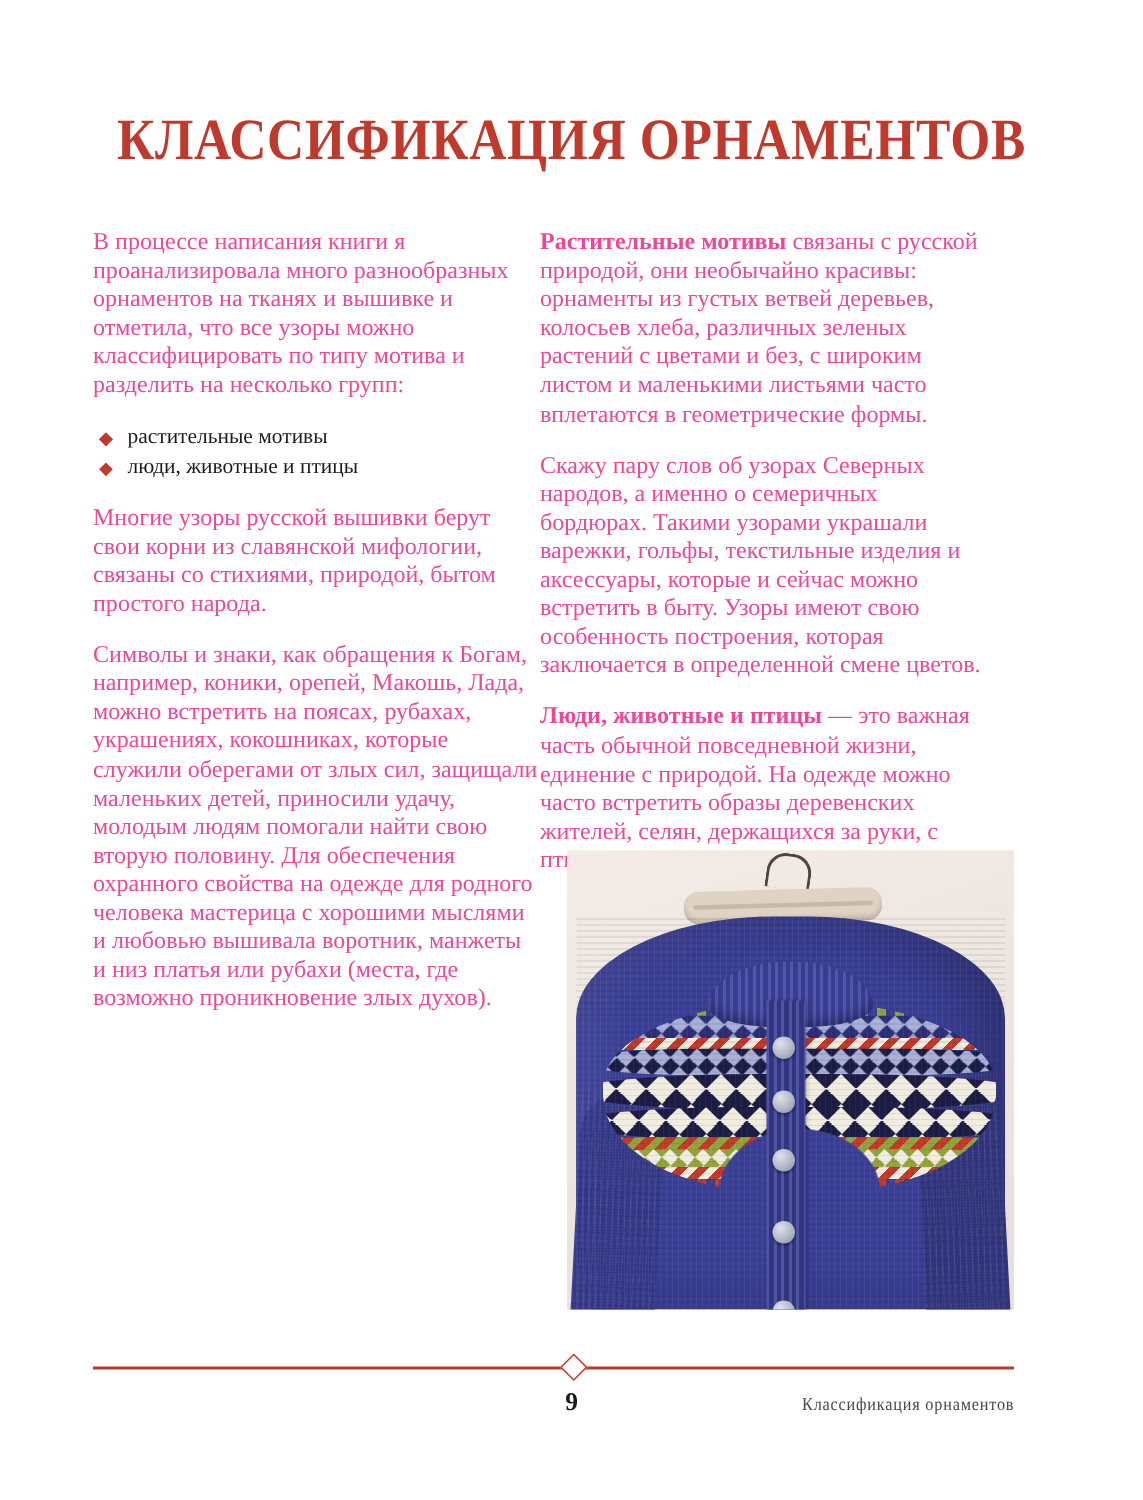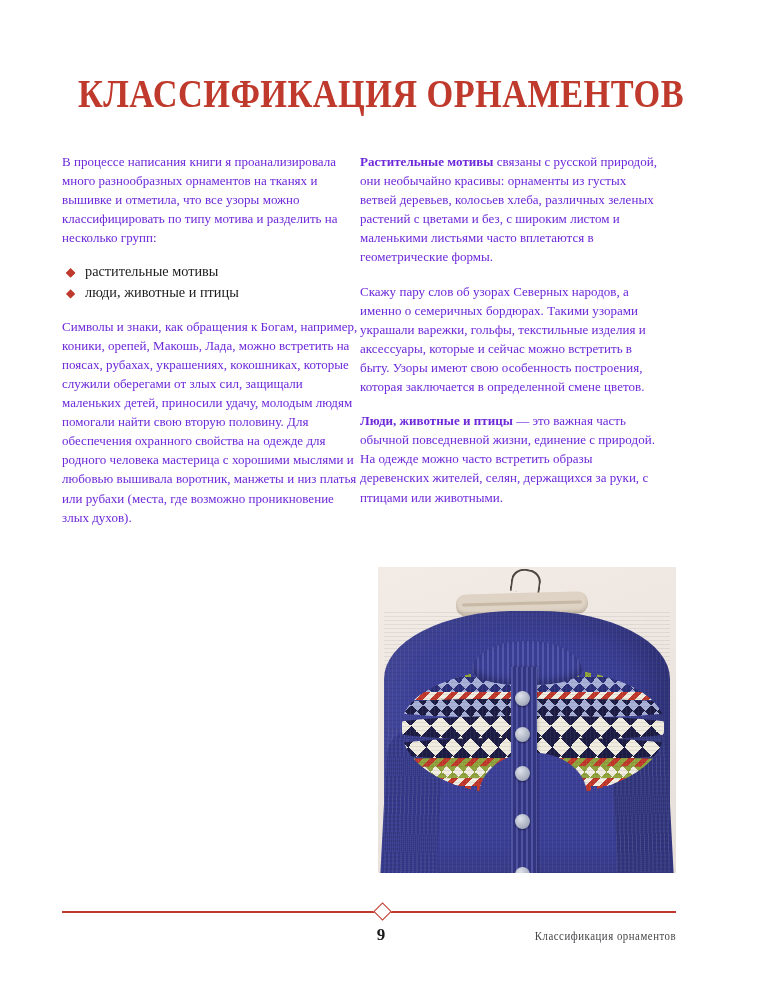--- a/index.html
+++ b/index.html
@@ -46,24 +46,24 @@
   .col {
     position: absolute;
     top: 152px;
     width: 298px;
   }
   .col-left  { left: 62px; }
   .col-right { left: 360px; }
 
   p.para {
     margin: 0 0 15px 0;
-    font-size: 13px;
+    font-size: 16px;
     line-height: 19.1px;
     text-align: left;
-    color: #6d28d9;
+    color: #ec4899;
     letter-spacing: 0.02px;
   }
   p.para:last-child { margin-bottom: 0; }
 
   .lead-in {
     font-weight: bold;
   }
 
   
   ul.bullets {
@@ -287,20 +287,21 @@
       <li>
         <span class="dia">◆</span>
         <span>растительные мотивы</span>
       </li>
       <li>
         <span class="dia">◆</span>
         <span>люди, животные и птицы</span>
       </li>
     </ul>
 
+    <p class="para">Многие узоры русской вышивки берут свои корни из славянской мифологии, связаны со стихиями, природой, бытом простого народа.</p>
 
 
     <p class="para">Символы и знаки, как обращения к Богам, например, коники, орепей, Макошь, Лада, можно встретить на поясах, рубахах, украшениях, кокошниках, которые служили оберегами от злых сил, защищали маленьких детей, приносили удачу, молодым людям помогали найти свою вторую половину. Для обеспечения охранного свойства на одежде для родного человека мастерица с хорошими мыслями и любовью вышивала воротник, манжеты и низ платья или рубахи (места, где возможно проникновение злых духов).</p>
 
   </div>
 
   <div class="col col-right">
 
     <p class="para"><span class="lead-in">Растительные мотивы</span><span> связаны с русской природой, они необычайно красивы: орнаменты из густых ветвей деревьев, колосьев хлеба, различных зеленых растений с цветами и без, с широким листом и маленькими листьями часто вплетаются в геометрические формы.</span></p>
 

